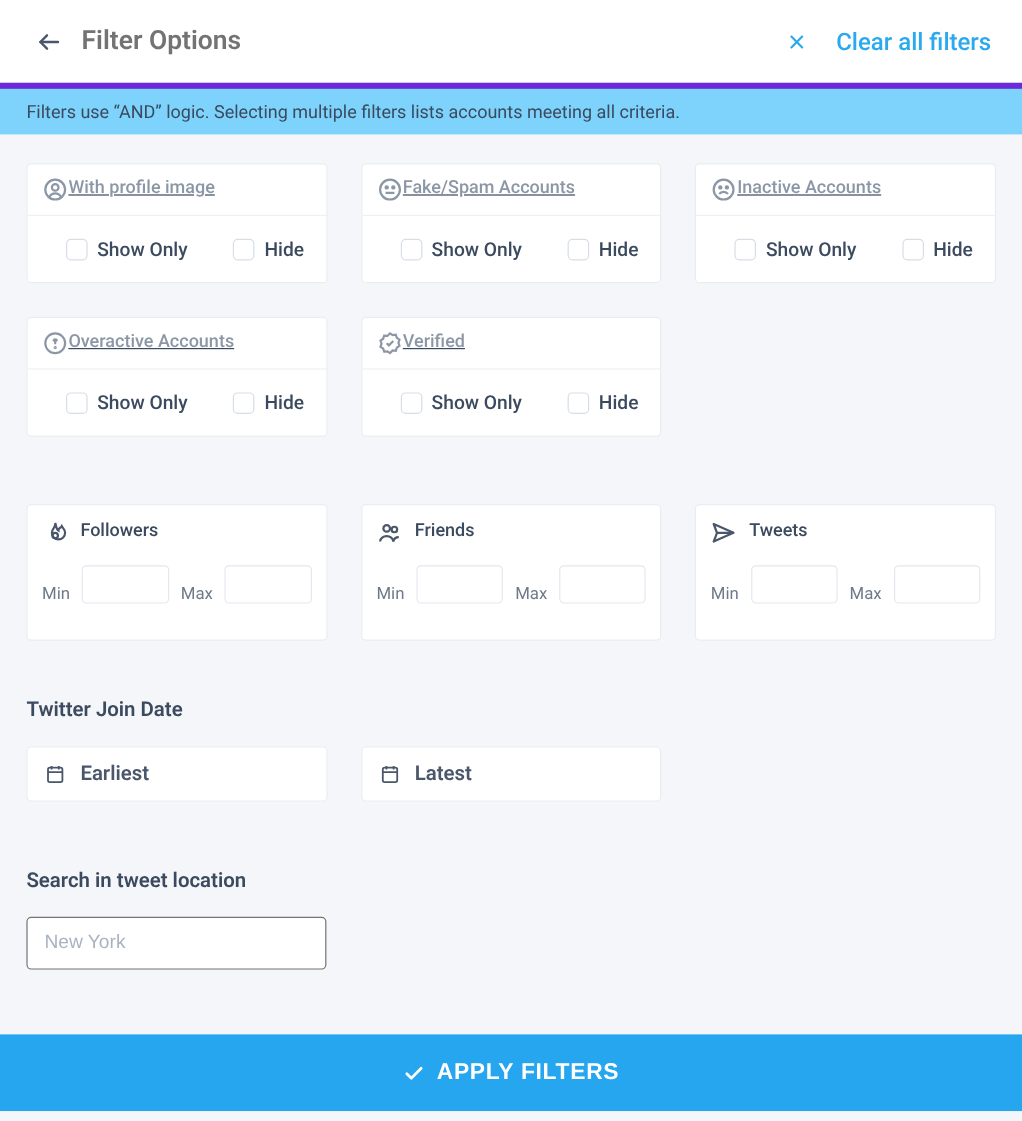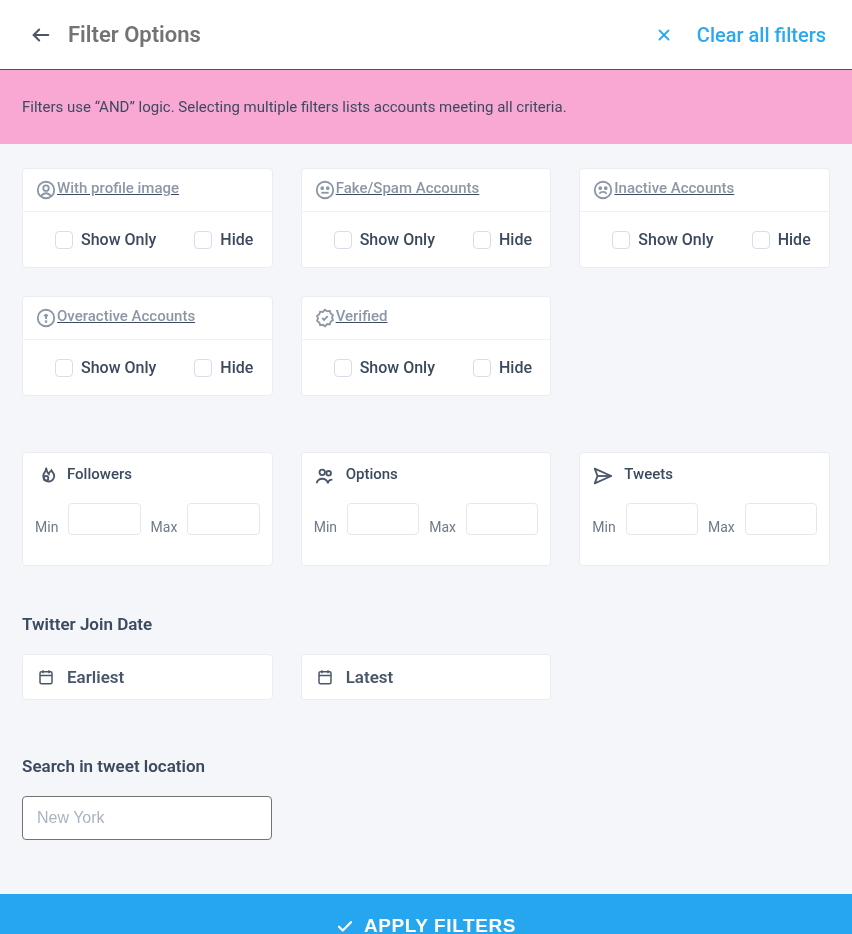--- a/index.html
+++ b/index.html
@@ -3,21 +3,21 @@
   <meta charset="utf-8">
   <style>
     * { box-sizing: border-box; margin: 0; padding: 0; }
     body { font-family: -apple-system, BlinkMacSystemFont, "Segoe UI", Roboto, Helvetica, Arial, sans-serif; background: #f4f6f9; width: 852px; color: #3b4a5e; }
 
     .header { display: flex; align-items: center; justify-content: space-between; padding: 22px 26px 22px 30px; background: #fff; }
     .header-left { display: flex; align-items: center; gap: 16px; }
     .title { font-size: 22px; font-weight: 600; color: #737373; }
     .clear-all { display: flex; align-items: center; gap: 24px; color: #2aa9f0; font-size: 20px; font-weight: 500; cursor: pointer; }
 
-    .banner { background: #f9a8d4; padding: 28px 22px; font-size: 15px; color: #3b4a5e; border-top: 1px solid #6d28d9; }
+    .banner { background: #7dd3fc; padding: 10px 22px; font-size: 15px; color: #3b4a5e; border-top: 5px solid #6d28d9; }
 
     .section { padding: 24px 22px 0; }
     .filters-grid { display: grid; grid-template-columns: 1fr 1fr 1fr; gap: 28px 28px; margin-bottom: 56px; }
     .ranges-grid { display: grid; grid-template-columns: 1fr 1fr 1fr; gap: 28px; margin-bottom: 48px; }
 
     .card { background: #fff; border: 1px solid #e9edf2; border-radius: 4px; }
     .card-header { display: flex; align-items: flex-start; gap: 0; padding: 10px 12px; border-bottom: 1px solid #eef1f4; text-decoration: underline; }
     .card-header-label { font-size: 15px; color: #8b97a6; font-weight: 500; }
     .card-body { padding: 18px 12px; }
 
@@ -229,21 +229,21 @@
     <div class="card">
       <div class="range-header">
         <span class="icon icon-dark">
           <svg viewBox="0 0 24 24" fill="none" stroke="currentColor" stroke-width="2">
               <circle cx="9" cy="8" r="3"></circle>
               <circle cx="16" cy="9" r="2.5"></circle>
               <path d="M3 20c0-3 3-5 6-5s6 2 6 5"></path>
               <path d="M15 20c.5-2.5 2.5-4 5-4"></path>
             </svg>
         </span>
-        <span class="range-header-label">Options</span>
+        <span class="range-header-label">Friends</span>
       </div>
       <div class="range-body">
         <span class="range-label">Min</span>
         <input class="range-input" style="">
         <span class="range-label">Max</span>
         <input class="range-input" style="">
       </div>
     </div>
 
     <div class="card">

